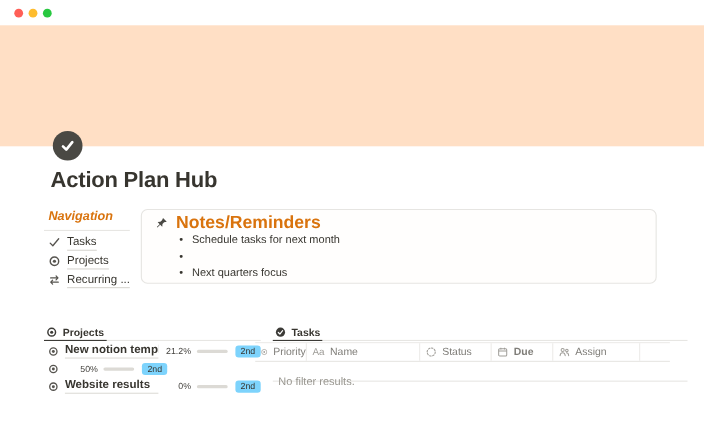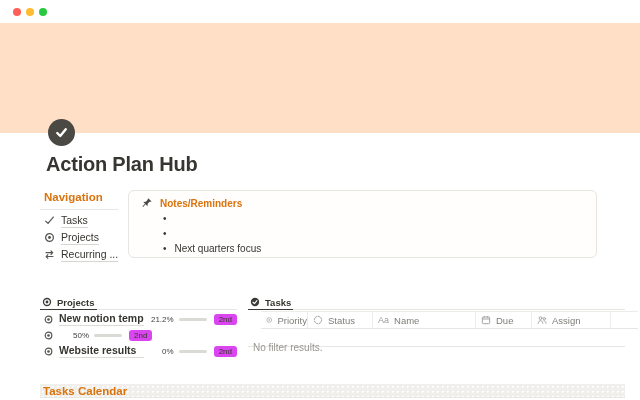--- a/index.html
+++ b/index.html
@@ -25,60 +25,60 @@
   
   .page-title { position:absolute; top:153px; left:46px; font-size:20px; font-weight:700;
                 letter-spacing:-0.2px; color:#37352f; }
 
   
   .col-heading { position:absolute; height:14px; font-size:11.5px; font-weight:700; color:#d9730d;
                  line-height:14px; padding-left:3px;
                  background:#f0efec;
                  background-image:radial-gradient(#ffffff 1px, rgba(255,255,255,0) 1px);
                  background-size:5px 5px; border-bottom:1px solid #e7e6e3; }
-  .plain-heading { position:absolute; font-size:11.5px; font-weight:700; color:#d9730d; }
+  .plain-heading { position:absolute; font-size:11.5px; font-weight:700; color:#d9730d;font-style:italic; }
 
   
   .nav-divider { position:absolute; top:209px; left:40px; width:78px; border-top:1px solid #e7e6e3; }
   .nav-list { position:absolute; top:212px; left:44px; width:90px; }
   .nav-item { display:flex; align-items:center; height:17px; cursor:pointer; }
   .nav-item svg { width:11px; height:11px; margin-right:6px; flex:none; }
   .nav-item .lbl { font-size:10.5px; color:#37352f; border-bottom:1px solid #d8d6d1; line-height:13px; }
 
   
   .callout { position:absolute; top:190px; left:128px; width:469px; height:68px;
              background:#fffefd; border:1px solid #e6e5e2; border-radius:6px; padding:4px 12px 0 12px; }
   .callout-head { display:flex; align-items:center; height:16px; margin-bottom:2px; }
   .callout-head svg { width:12px; height:12px; margin-right:7px; }
-  .callout-title { font-size:10px; font-weight:700; color:#d9730d; }
+  .callout-title { font-size:16px; font-weight:700; color:#d9730d; }
   .bullet-row { display:flex; align-items:baseline; height:15px; padding-left:22px; }
   .bullet-dot { font-size:10px; margin-right:8px; color:#37352f; }
   .bullet-text { font-size:10px; color:#37352f; }
 
   
   .tabbar { position:absolute; height:14px; display:flex; align-items:center; border-bottom:1px solid #e7e6e3; }
   .tab { display:flex; align-items:center; height:14px; padding:0 2px; border-bottom:1.5px solid #3c3b37;
          cursor:pointer; }
   .tab svg { width:10px; height:10px; margin-right:5px; }
   .tab .lbl { font-size:9.5px; font-weight:600; color:#37352f; }
 
   
   .proj-rows { position:absolute; top:311px; left:40px; width:197px; }
   .proj-row { display:flex; align-items:center; height:16px; cursor:pointer; }
   .proj-row svg { width:9px; height:9px; margin:0 6px 0 4px; flex:none; }
   .proj-name { font-size:10.5px; font-weight:600; color:#37352f; border-bottom:1px solid #dedcd7;
                line-height:13px; flex:1 1 auto; white-space:nowrap; overflow:hidden; }
   .proj-pct { font-size:8px; color:#44423e; width:30px; text-align:right; margin-right:5px; flex:none; }
   .proj-bar { width:28px; height:3px; border-radius:2px; background:#dcdad5; overflow:hidden; flex:none; }
   .proj-bar .fill { height:100%; background:#5b5954; border-radius:2px; }
-  .proj-badge { margin-left:7px; background:#d946ef; color:#37352f; font-size:8px; line-height:11px;
+  .proj-badge { margin-left:7px; background:#7dd3fc; color:#37352f; font-size:8px; line-height:11px;
                 padding:0 5px; border-radius:3px; flex:none; }
 
   
-  .task-header { position:absolute; top:311px; left:261px; width:377px; height:18px;
+  .task-header { position:absolute; top:311px; left:232px; width:377px; height:18px;
                  display:flex; border-top:1px solid #edece9; border-bottom:1px solid #e7e6e3; }
   .th { display:flex; align-items:center; padding-left:5px; border-right:1px solid #edece9;
         color:#7f7d78; cursor:pointer; }
   .th svg { width:10px; height:10px; margin-right:5px; color:#9f9d98; }
   .th .lbl { font-size:9.5px; color:#7f7d78; }
   .th-aa-glyph { font-size:9px; color:#9f9d98; margin-right:5px; }
   .th-spacer { flex:1 1 auto; border-right:none; }
   .task-empty { position:absolute; top:329px; left:248px; width:377px; height:18px;
                 display:flex; align-items:center; padding-left:5px; border-bottom:1px solid #e7e6e3; }
   .task-empty .lbl { font-size:10px; color:#98968f;margin-top:19px; }
@@ -134,20 +134,21 @@
 
   <div class="callout">
     <div class="callout-head">
       <svg viewBox="0 0 12 12">
         <path d="M7.2 1.2l3.4 3.4-2.4.5-1.5 1.6-.2 2.5-1.9-1.9-2.5 2.6-.6-.6 2.6-2.5L2.3 4.9l2.5-.2 1.5-1.5z" fill="#4a4944"></path>
       </svg>
       <span class="callout-title">Notes/Reminders</span>
     </div>
     <div class="bullet-row">
       <span class="bullet-dot">•</span>
+      <span class="bullet-text">Schedule tasks for next month</span>
     </div>
     <div class="bullet-row">
       <span class="bullet-dot">•</span>
     </div>
     <div class="bullet-row">
       <span class="bullet-dot">•</span>
       <span class="bullet-text">Next quarters focus</span>
     </div>
   </div>
 
@@ -212,31 +213,31 @@
   </div>
 
   <div class="task-header">
     <div class="th" style="width:47px;">
       <svg viewBox="0 0 12 12">
         <circle cx="6" cy="6" r="4.4" fill="none" stroke="#9f9d98" stroke-width="1.2"></circle>
         <circle cx="6" cy="6" r="1.5" fill="#9f9d98"></circle>
       </svg>
       <span class="lbl">Priority</span>
     </div>
-    <div class="th" style="width:65px;">
-      <svg viewBox="0 0 12 12">
-        <circle cx="6" cy="6" r="4.4" fill="none" stroke="#9f9d98" stroke-width="1.2" stroke-dasharray="1.7 1.7" stroke-linecap="round"></circle>
-      </svg>
-      <span class="lbl">Status</span>
-    </div>
     <div class="th" style="width:103px;">
       <span class="th-aa-glyph">Aa</span>
       <span class="lbl">Name</span>
     </div>
-    <div class="th" style="width:56px;">
+    <div class="th" style="width:65px;">
+      <svg viewBox="0 0 12 12">
+        <circle cx="6" cy="6" r="4.4" fill="none" stroke="#9f9d98" stroke-width="1.2" stroke-dasharray="1.7 1.7" stroke-linecap="round"></circle>
+      </svg>
+      <span class="lbl">Status</span>
+    </div>
+    <div class="th" style="width:56px;font-weight:bold;">
       <svg viewBox="0 0 12 12">
         <rect x="1.6" y="2.4" width="8.8" height="8" rx="1.2" fill="none" stroke="#9f9d98" stroke-width="1.1"></rect>
         <path d="M1.6 4.8h8.8M4 1.3v2M8 1.3v2" stroke="#9f9d98" stroke-width="1.1" fill="none"></path>
       </svg>
       <span class="lbl">Due</span>
     </div>
     <div class="th" style="width:79px;">
       <svg viewBox="0 0 12 12">
         <g fill="none" stroke="#9f9d98" stroke-width="1.1" stroke-linecap="round">
           <circle cx="4.2" cy="3.8" r="1.7"></circle>
@@ -247,15 +248,14 @@
       </svg>
       <span class="lbl">Assign</span>
     </div>
     <div class="th th-spacer"></div>
   </div>
 
   <div class="task-empty">
     <span class="lbl">No filter results.</span>
   </div>
 
-  <div class="col-heading" style="left:40px; top:384px; width:585px;">Tasks Calendar</div>
 
 </div>
 
 </body></html>

